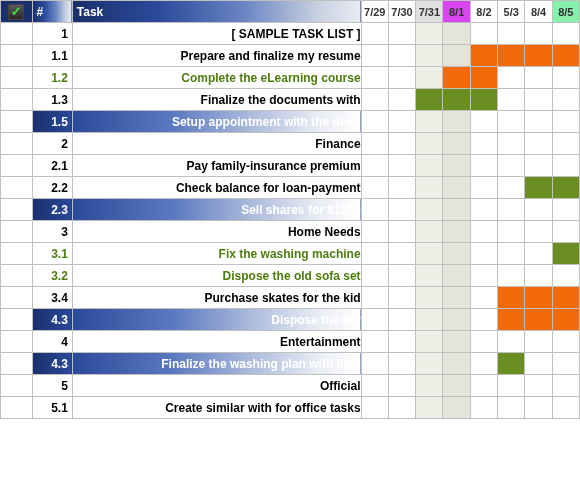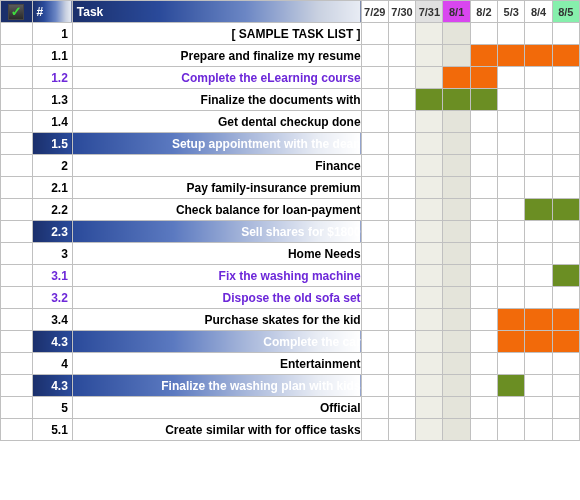--- a/index.html
+++ b/index.html
@@ -21,21 +21,21 @@
   thead th.col-day.shade0 { background: #e0e0e0; }
   thead th.col-day.shade1 { background: #d946ef; margin-top: 20px; }
   thead th.col-day.shade2 { background: #86efac; }
   .check-box {
     width: 16px; height: 16px; margin: 2px auto; border: 1px solid #444;
     background: linear-gradient(#5a5a5a,#2a2a2a); color: #3fdc3f;
     font-size: 13px; line-height: 14px; text-align: center; font-weight: bold;
   }
   tbody td.num { text-align: right; padding-right: 4px; font-weight: bold; }
   tbody td.task { text-align: right; padding-left: 4px; font-weight: bold; white-space: nowrap; overflow: hidden; }
-  tbody tr.muted td.num, tbody tr.muted td.task { color: #6d28d9; }
+  tbody tr.muted td.num, tbody tr.muted td.task { color: #4d7c0f; }
   tbody tr.highlight td.num {
     background: linear-gradient(to right, #1a2f6b 0%, #2a4a9a 100%);
     color: #fff;
     margin-top: 8px;
   }
   tbody tr.highlight td.task {
     background: linear-gradient(to right, #2a4a9a 0%, #5b79c0 35%, #a6b6da 60%, #e8ecf4 85%, #fff 100%);
     color: #fff;
     margin-left: 12px;
   }
@@ -126,33 +126,20 @@
           <td class="task">Finalize the documents with</td>
           <td class="day"></td>
           <td class="day"></td>
           <td class="day bar-green"></td>
           <td class="day bar-green"></td>
           <td class="day bar-green"></td>
           <td class="day"></td>
           <td class="day"></td>
           <td class="day"></td>
         </tr>
-        <tr>
-          <td></td>
-          <td class="num">1.4</td>
-          <td class="task">Get dental checkup done</td>
-          <td class="day"></td>
-          <td class="day"></td>
-          <td class="day shade0"></td>
-          <td class="day shade1"></td>
-          <td class="day"></td>
-          <td class="day"></td>
-          <td class="day"></td>
-          <td class="day"></td>
-        </tr>
         <tr class="highlight">
           <td></td>
           <td class="num">1.5</td>
           <td class="task">Setup appointment with the dean</td>
           <td class="day"></td>
           <td class="day"></td>
           <td class="day shade0"></td>
           <td class="day shade1"></td>
           <td class="day"></td>
           <td class="day"></td>
@@ -259,21 +246,21 @@
           <td class="day shade0"></td>
           <td class="day shade1"></td>
           <td class="day"></td>
           <td class="day bar-orange"></td>
           <td class="day bar-orange"></td>
           <td class="day bar-orange"></td>
         </tr>
         <tr class="highlight">
           <td></td>
           <td class="num">4.3</td>
-          <td class="task">Complete the car</td>
+          <td class="task">Dispose the car</td>
           <td class="day"></td>
           <td class="day"></td>
           <td class="day shade0"></td>
           <td class="day shade1"></td>
           <td class="day"></td>
           <td class="day bar-orange"></td>
           <td class="day bar-orange"></td>
           <td class="day bar-orange"></td>
         </tr>
         <tr>

